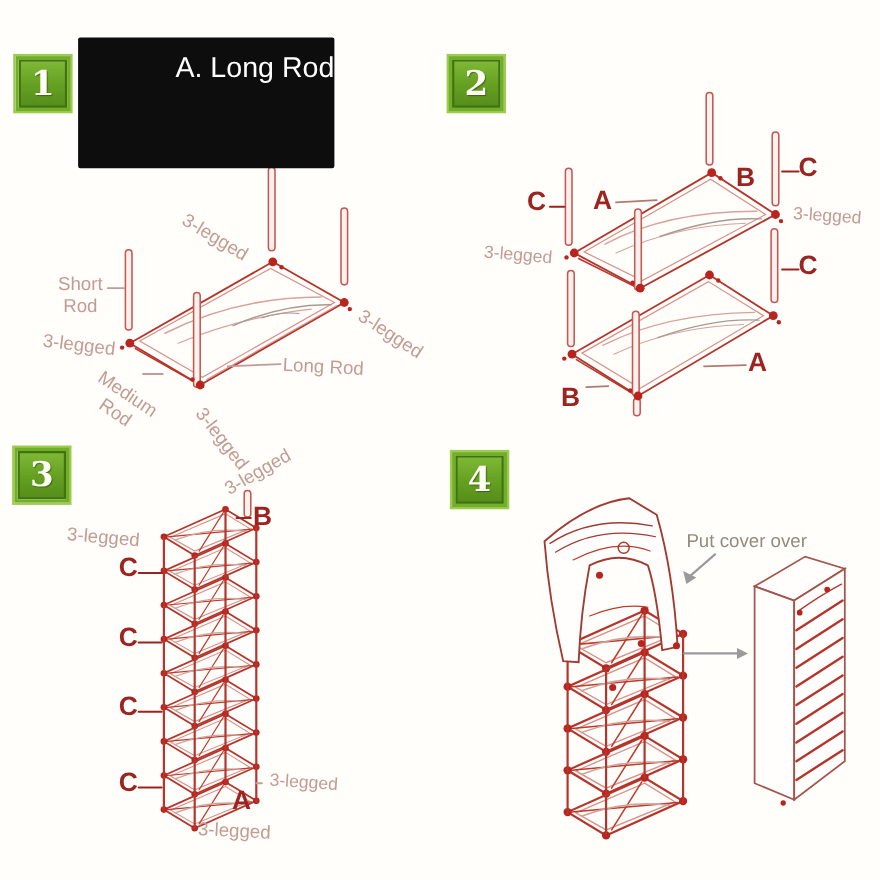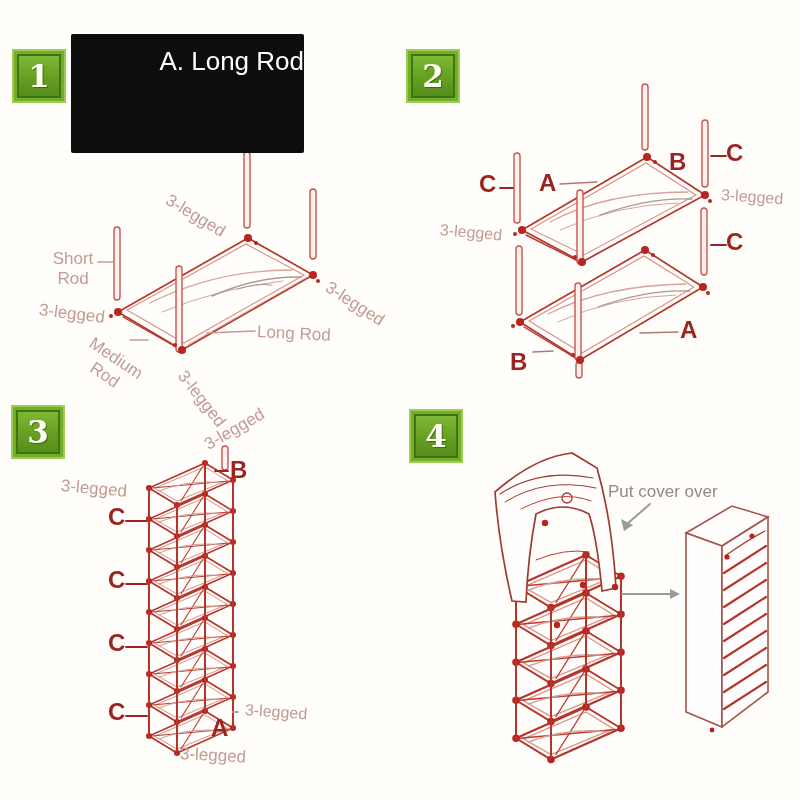--- a/index.html
+++ b/index.html
@@ -258,15 +258,15 @@
   <div class="lbl" style="left:61px; top:476px; transform:rotate(5deg);">3-legged</div>
   <div class="letter" style="left:230px; top:456px;">B</div>
   <div class="letter" style="left:108px; top:503px;">C</div>
   <div class="letter" style="left:108px; top:566px;">C</div>
   <div class="letter" style="left:108px; top:629px;">C</div>
   <div class="letter" style="left:108px; top:698px;">C</div>
   <div class="letter" style="left:211px; top:714px;">A</div>
   <div class="lbl small" style="left:245px; top:700px; transform:rotate(4deg);">3-legged</div>
   <div class="lbl" style="left:180px; top:744px; transform:rotate(3deg);">3-legged</div>
 
-  <div class="lbl gray" style="left:608px; top:482px;">Put cover over</div>
+  <div class="lbl gray" style="left:624px; top:482px;">Put cover over</div>
 
 </div>
 
 </body></html>

